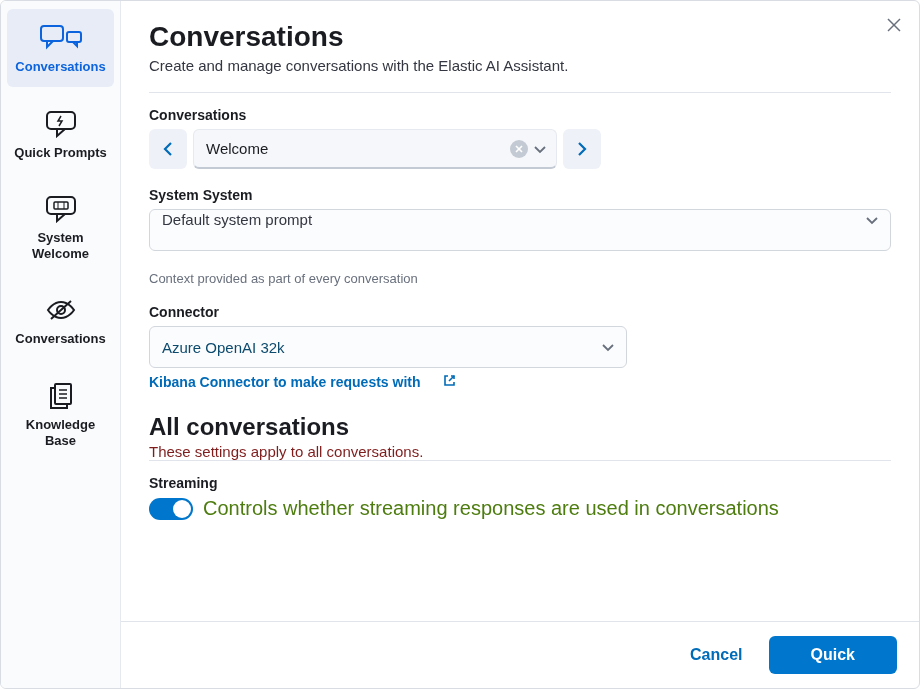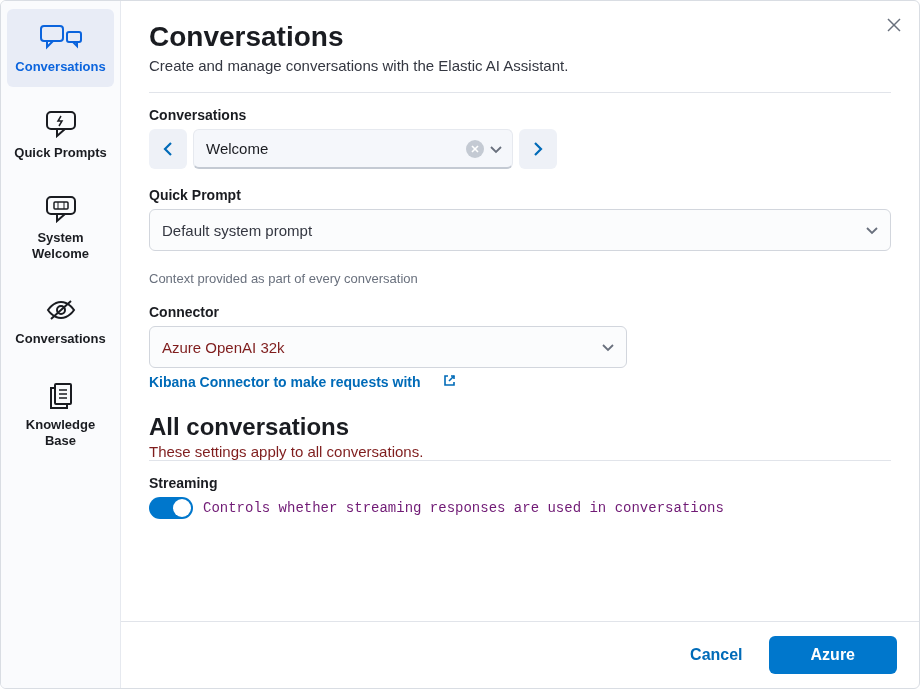--- a/index.html
+++ b/index.html
@@ -100,21 +100,21 @@
       margin-top: 20px;
     }
 
     .form-row { margin-bottom: 18px; }
 
     
     .conv-group {
       display: flex;
       align-items: stretch;
       gap: 6px;
-      width: 408px;
+      width: 452px;
     }
     .arrow-btn {
       width: 38px;
       background: #eef1f7;
       border: none;
       border-radius: 6px;
       display: flex;
       align-items: center;
       justify-content: center;
       cursor: pointer;
@@ -143,38 +143,38 @@
     }
 
     
     .select-full {
       width: 100%;
       height: 42px;
       background: #fbfcfd;
       border: 1px solid #d2d6dd;
       border-radius: 6px;
       display: flex;
-      align-items: center;
-      padding: 9px 12px;
+      align-items: flex-start;
+      padding: 1px 12px;
       cursor: pointer;
     }
     .select-full .value { flex: 1; font-size: 15px; color: #343741; }
 
     .select-med {
       width: 478px;
       height: 42px;
       background: #fbfcfd;
       border: 1px solid #d2d6dd;
       border-radius: 6px;
       display: flex;
       align-items: center;
       padding: 0 12px;
       cursor: pointer;
     }
-    .select-med .value { flex: 1; font-size: 15px; color: #7f1d1d; }
+    .select-med .value { flex: 1; font-size: 15px; color: #0c4a6e; }
 
     .link-ext {
       color: #006bb8;
       font-size: 14px;
       font-weight: 600;
       text-decoration: none;
       display: inline-flex;
       align-items: center;
       gap: 22px;
       margin-top: 6px;
@@ -211,23 +211,22 @@
       content: "";
       position: absolute;
       right: 2px;
       top: 2px;
       width: 18px;
       height: 18px;
       border-radius: 50%;
       background: #fff;
     }
     .toggle-desc {
-      font-size: 14px;
-      color: #701a75;
-      font-family: Liberation Mono, monospace;
+      font-size: 20px;
+      color: #4d7c0f;
     }
 
     
     .footer {
       border-top: 1px solid #e1e4ea;
       padding: 14px 22px;
       display: flex;
       justify-content: flex-end;
       gap: 14px;
       align-items: flex-start;
@@ -361,21 +360,21 @@
         </div>
         <button class="arrow-btn">
           <svg width="10" height="16" viewBox="0 0 10 16" fill="none" stroke="#006bb8" stroke-width="2.2">
               <path d="M2 2 L8 8 L2 14"></path>
             </svg>
         </button>
       </div>
     </div>
 
     <div class="form-row">
-      <label class="field-label">Quick Prompt</label>
+      <label class="field-label">System System</label>
       <div class="select-full">
         <span class="value">Default system prompt</span>
         <span class="chev">
           <svg width="12" height="8" viewBox="0 0 12 8" fill="none" stroke="#69707d" stroke-width="1.8">
               <path d="M1 1 L6 6 L11 1"></path>
             </svg>
         </span>
       </div>
       <div class="help-text">Context provided as part of every conversation</div>
     </div>
@@ -412,16 +411,16 @@
       <div class="toggle-row">
         <div class="switch"></div>
         <span class="toggle-desc">Controls whether streaming responses are used in conversations</span>
       </div>
     </div>
 
   </div>
 
   <div class="footer">
     <button class="btn-text">Cancel</button>
-    <button class="btn-primary">Azure</button>
+    <button class="btn-primary">Quick</button>
   </div>
 
 </div>
 
 </body></html>

